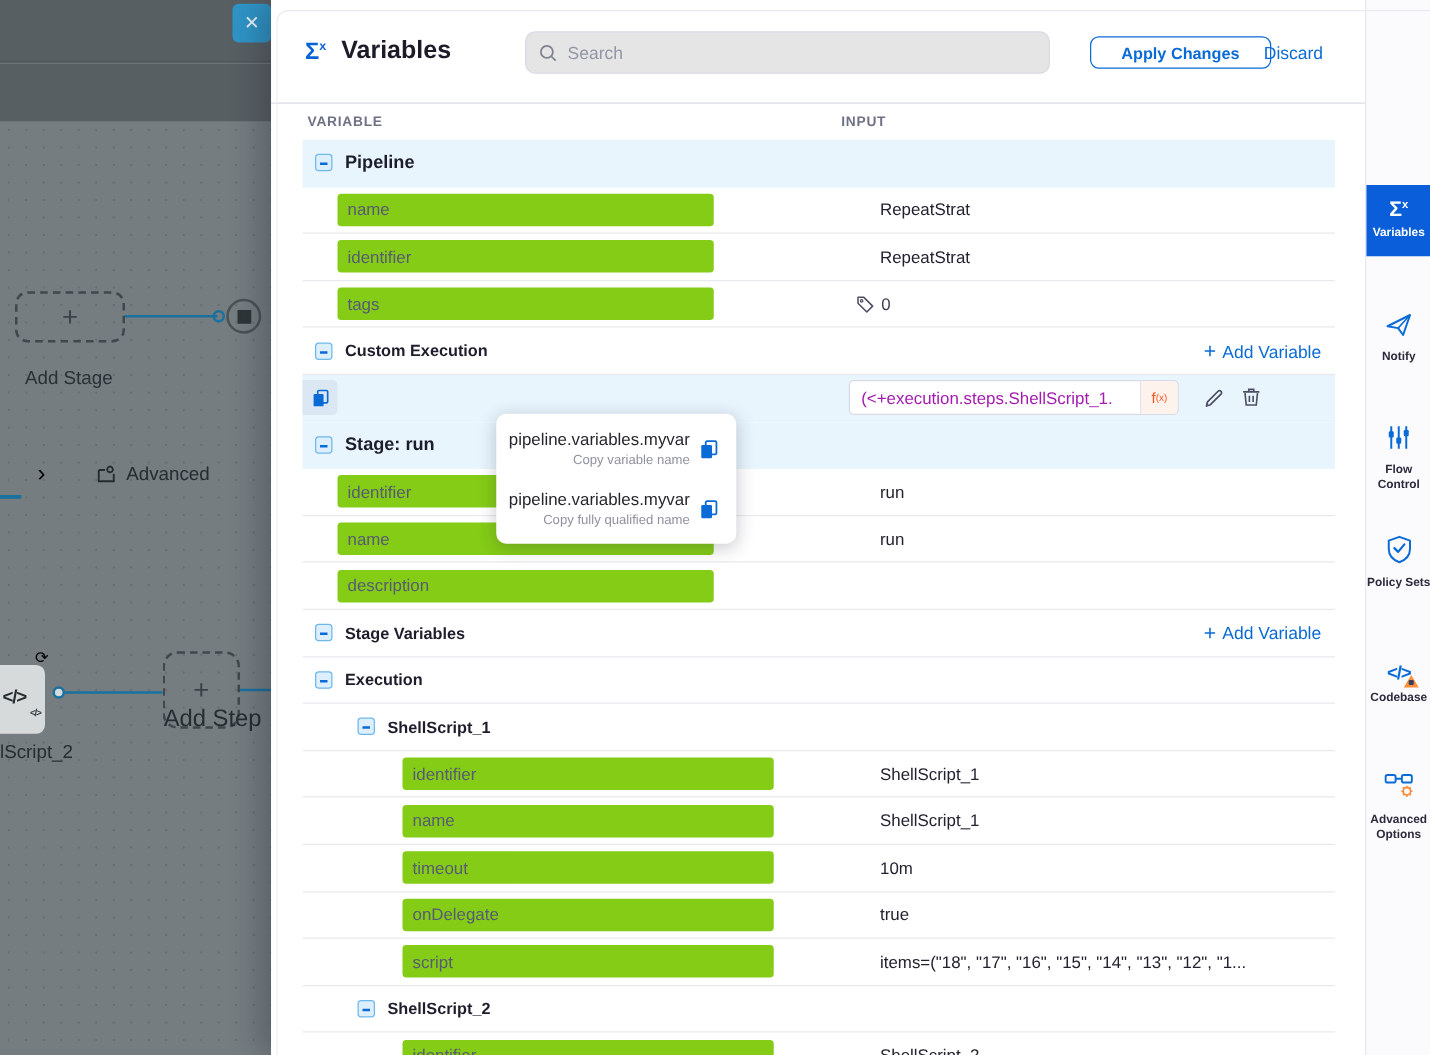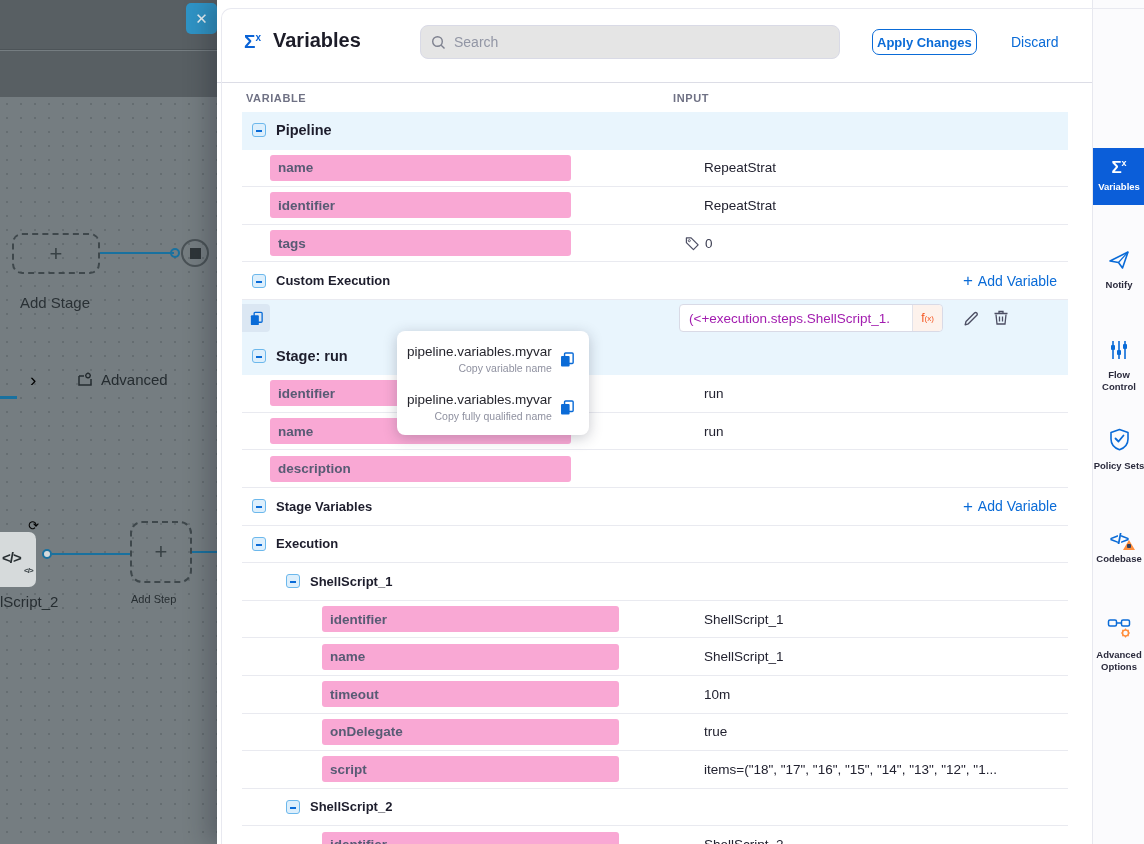--- a/index.html
+++ b/index.html
@@ -34,57 +34,57 @@
   .step-card .code { position:absolute; left:11px; top:17px; font-size:15px; font-weight:700; color:#272e31; letter-spacing:-1px; }
   .code-sm { position:absolute; left:24px; top:566px; font-size:8px; font-weight:700; color:#3a4246; letter-spacing:-1px; }
   .loop { position:absolute; left:28px; top:518px; font-size:13px; color:#39424
 6; }
   .r2 { left:42px; top:549px; background:#d6dadb; }
   .l2 { left:52px; top:553px; width:78px; }
   .add-step-node { position:absolute; left:130px; top:521px; width:62px; height:62px; border:2px dashed #3f484c; border-radius:12px;
                    display:flex; align-items:center; justify-content:center; }
   .l3 { left:192px; top:551px; width:25px; }
   .step-label { position:absolute; left:0px; top:593px; font-size:15px; color:#262d31; }
-  .add-step-label { position:absolute; left:131px; top:593px; font-size:11px; color:#262d31; }
+  .add-step-label { position:absolute; left:131px; top:565px; font-size:19px; color:#262d31; }
 
   
   .drawer { position:relative; display:flex; flex:1; height:844px; background:#fff; box-shadow:-10px 0 22px rgba(25,30,40,.28); }
   .drawer::before { content:""; position:absolute; top:8px; left:4px; right:0; bottom:-1px; border:1px solid #e8e9f0;
                     border-right:none; border-bottom:none; border-top-left-radius:10px; pointer-events:none; z-index:60; }
 
   .panel { position:relative; width:875px; height:844px; background:#fff; }
   .panel-header { position:relative; height:83px; border-bottom:1px solid #dcdde6; }
   .sigma-ic { position:absolute; left:27px; top:31px; color:#0a63d6; font-weight:700; font-size:19px; }
   .sigma-ic sup { font-size:10px; font-weight:700; }
   .panel-title { position:absolute; left:56px; top:29px; font-size:20px; font-weight:700; color:#1c1c28; }
   .search-box { position:absolute; left:203px; top:25px; width:420px; height:34px; border:1px solid #d9dae6; border-radius:8px;
                 background:#e5e5e5; display:flex; align-items:center; padding:0 10px; gap:8px; }
   .search-box input { border:none; outline:none; flex:1; font-size:14px; color:#333; font-family:inherit; background:transparent; }
   .search-box input::placeholder { color:#9296a5; }
-  .apply-btn { position:absolute; left:655px; top:29px; height:26px; padding:0 4px; background:#fff; border:1.5px solid #0a6bd7;
+  .apply-btn { position:absolute; left:655px; top:29px; height:26px; padding:0 24px; background:#fff; border:1.5px solid #0a6bd7;
                border-radius:7px; color:#0a6bd7; font-size:13px; font-weight:700; cursor:pointer; font-family:inherit; }
   .discard-link { position:absolute; left:794px; top:34px; font-size:14px; color:#0a6bd7; cursor:pointer; }
 
   .panel-body { position:relative; height:761px; overflow:hidden; }
   .tablewrap { margin:0 24px 0 25px; }
   .colhead { height:29px; position:relative; display:flex; align-items:center; }
   .colhead span { font-size:11px; font-weight:700; letter-spacing:.6px; color:#6f7184; }
   .ch-var { margin-left:4px; }
   .ch-input { position:absolute; left:431px; }
 
   .row { position:relative; height:37.6px; border-bottom:1px solid #e9eaf0; display:flex; align-items:center; }
   .row.blue { background:#e9f5fd; border-bottom:1px solid #e9f5fd; }
   .minus { width:14px; height:14px; border:1px solid #6cb8ec; border-radius:3px; background:#ddeffc; position:relative; flex:0 0 14px; }
   .minus::after { content:""; position:absolute; left:3px; top:6px; width:6px; height:2px; background:#0a6bd7; }
   .ind0 { margin-left:10px; }
   .ind1 { margin-left:44px; }
   .sec-title { margin-left:10px; font-size:14.5px; font-weight:700; color:#1d1d2c; }
   .sec-title.sm { font-size:13px; font-weight:700; }
-  .pill { margin-left:28px; width:301px; height:26px; background:#f9a8d4; border-radius:3px; display:flex; align-items:center;
-          padding-left:8px; font-size:13.5px; color:#585b74;font-weight:bold; }
+  .pill { margin-left:28px; width:301px; height:26px; background:#84cc16; border-radius:3px; display:flex; align-items:center;
+          padding-left:8px; font-size:13.5px; color:#585b74; }
   .pill.step { margin-left:80px; width:297px; }
   .val { position:absolute; left:462px; font-size:13.5px; font-weight:500; color:#222230; white-space:nowrap; }
   .val.tagval { display:flex; align-items:center; gap:5px; left:443px; color:#3c3e52; font-weight:400; }
   .addvar { position:absolute; right:11px; display:flex; align-items:center; gap:5px; color:#0a6bd7; font-size:14px; cursor:pointer; }
   .addvar .plus { font-size:17px; font-weight:500; line-height:1; }
 
   
   .name-input { margin-left:48px; width:268px; height:28px; background:#fff; border:1px solid #d9dae6; border-right:none;
                 border-radius:4px 0 0 4px; display:flex; align-items:center; padding-left:10px; font-size:13.5px; color:#23232b; }
   .copy-btn { width:28px; height:28px; background:#dbe7f3; border:none; border-radius:0 4px 4px 0; display:flex; align-items:center;

